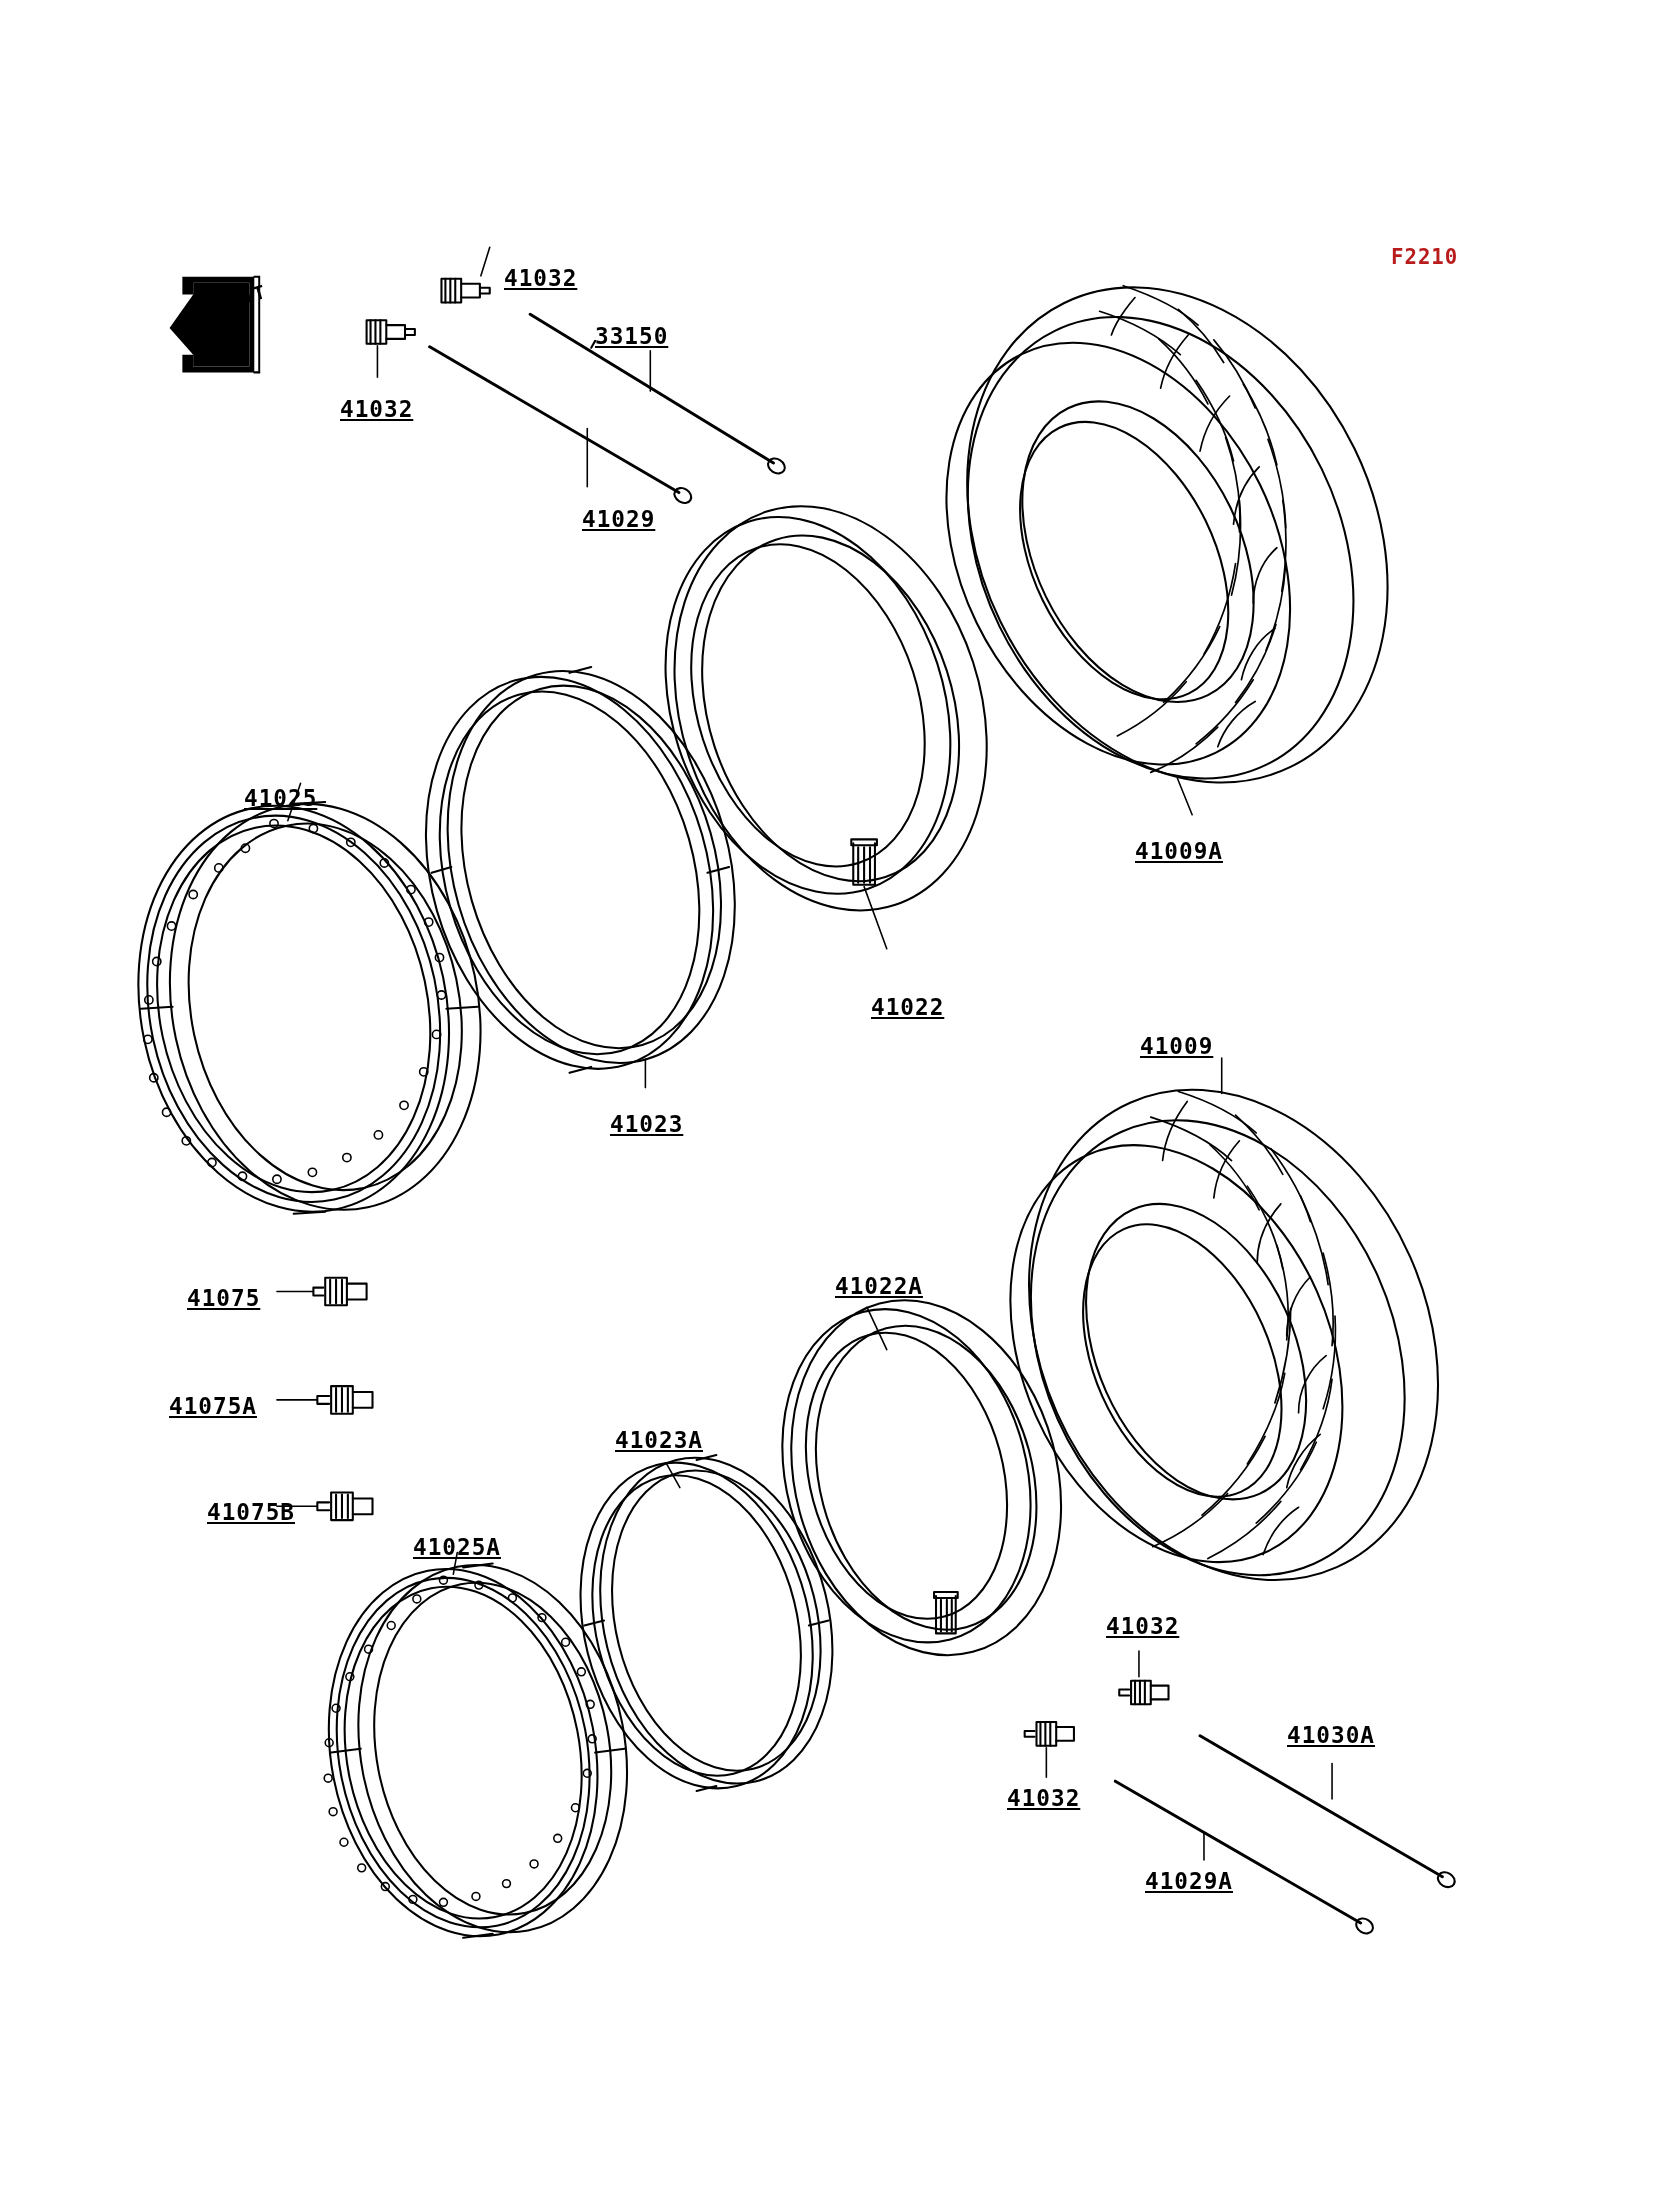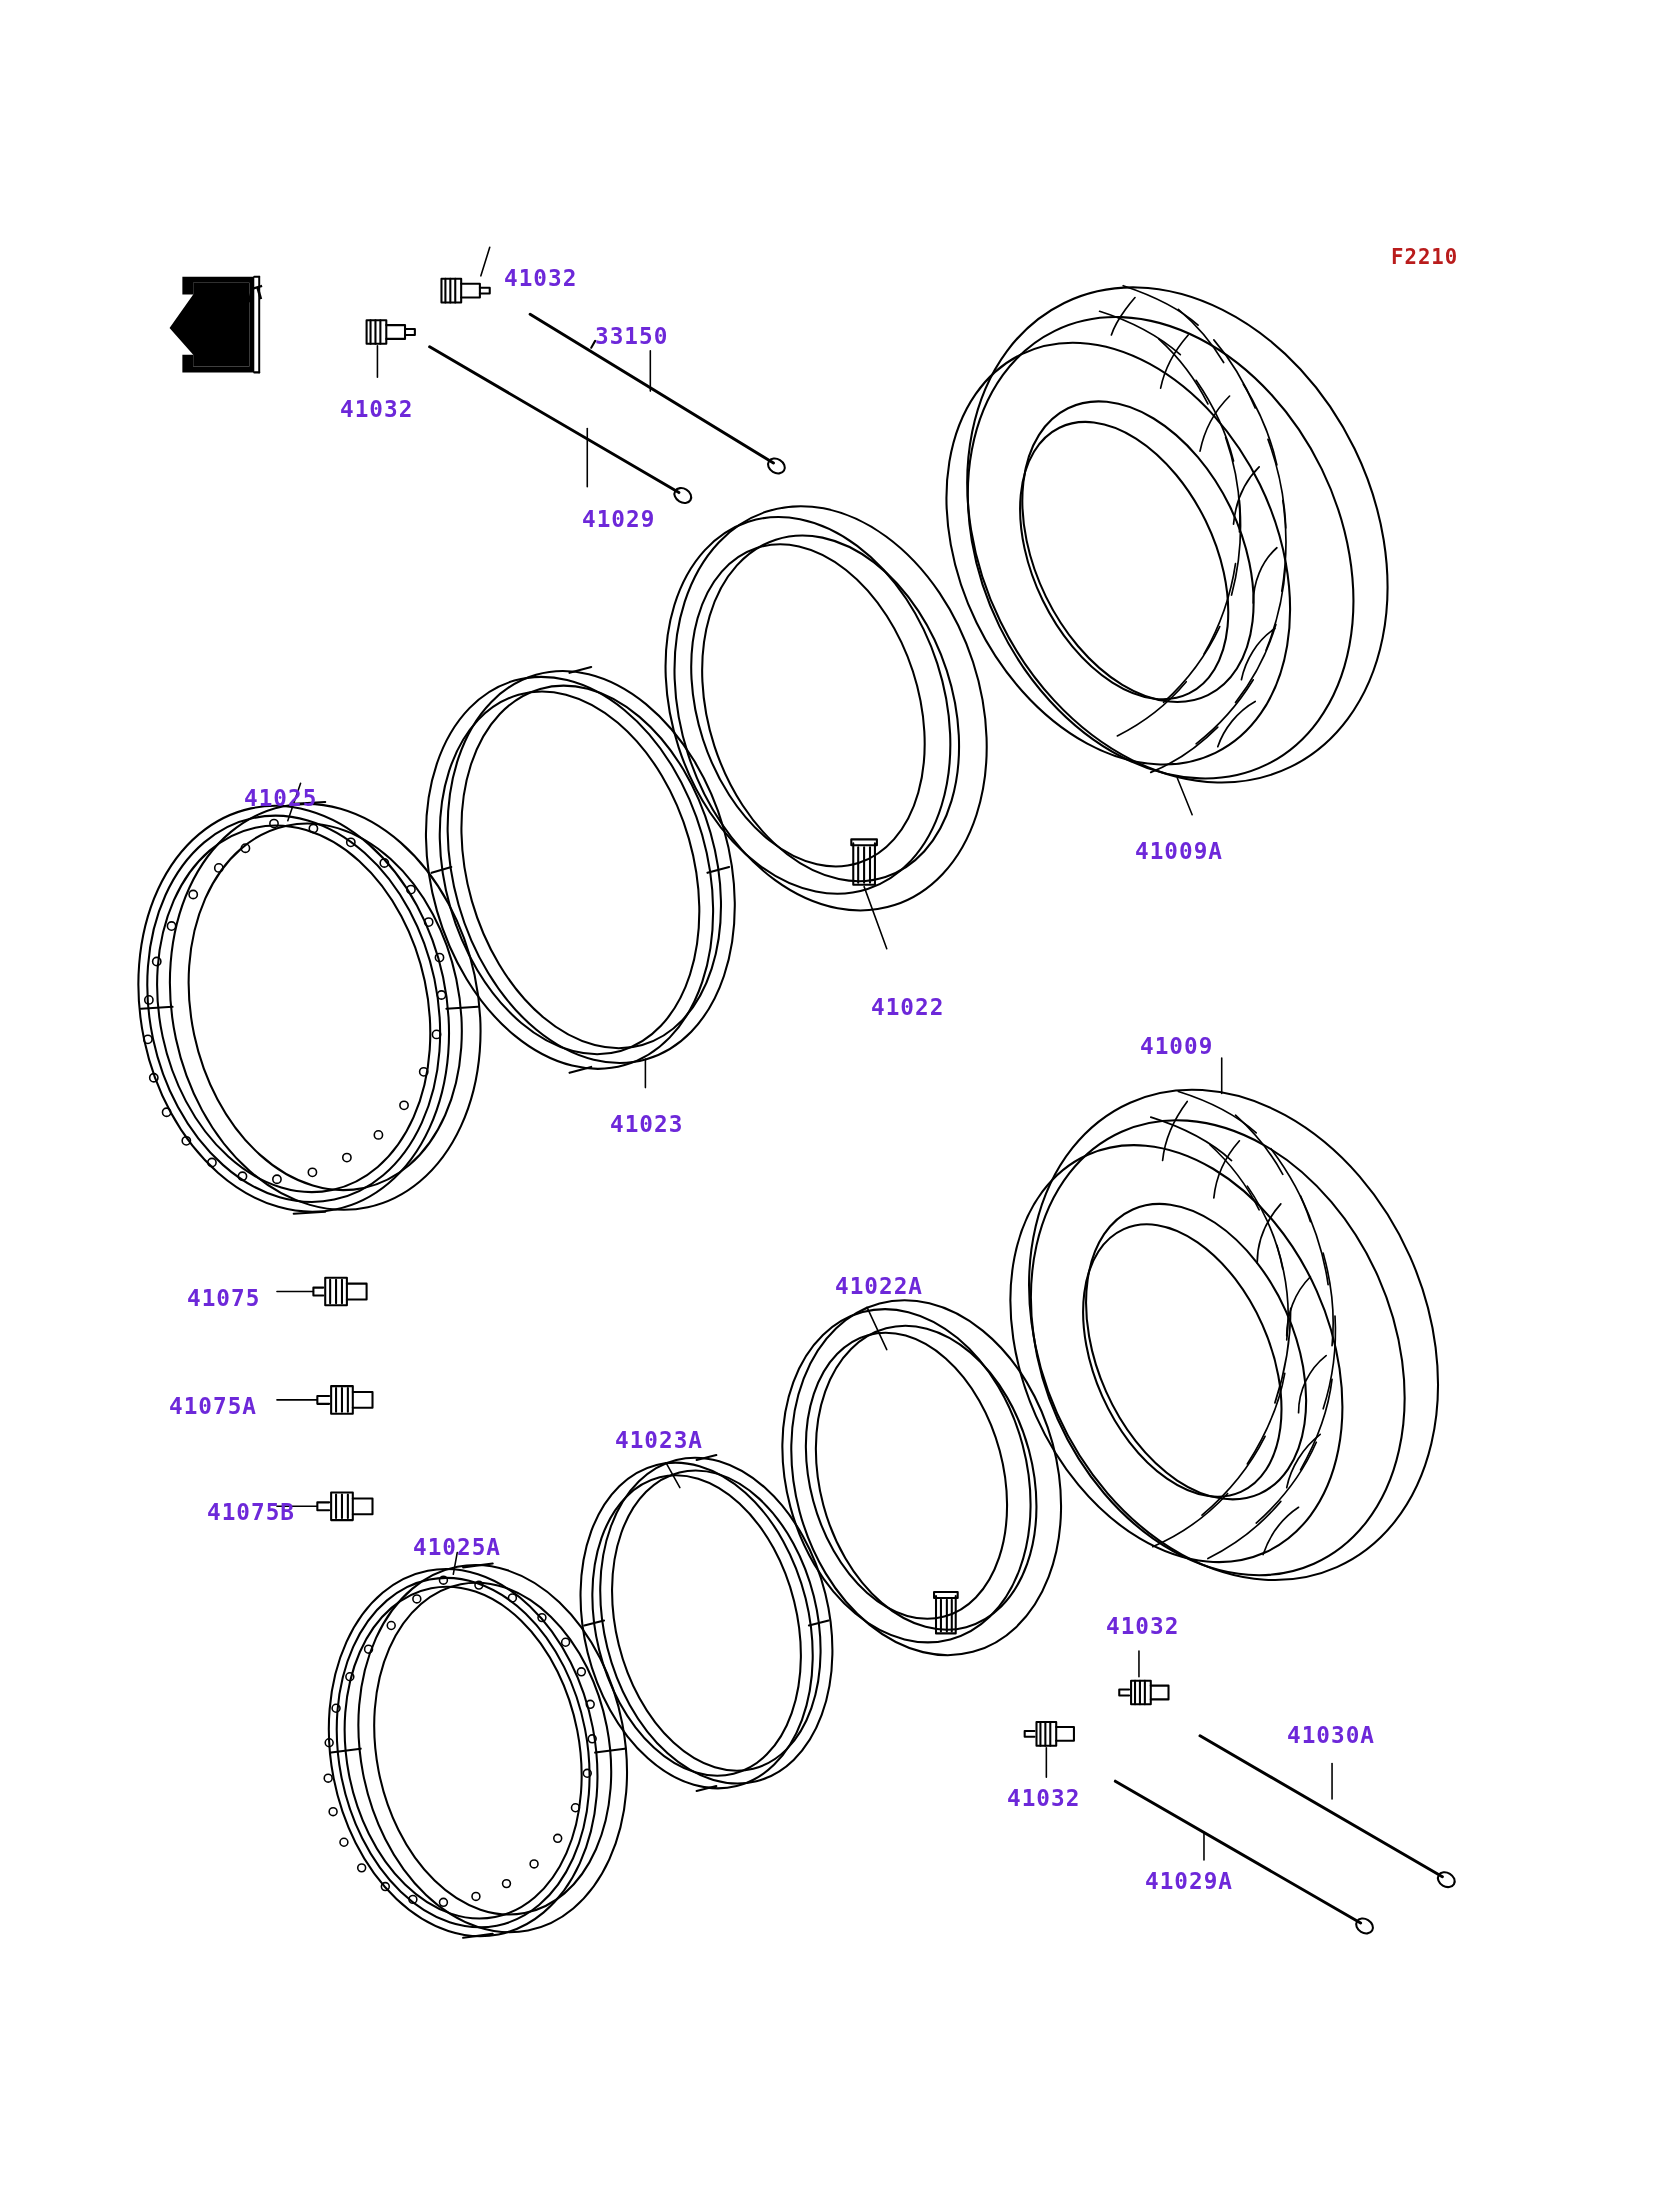--- a/index.html
+++ b/index.html
@@ -28,22 +28,23 @@
     top: 0;
     width: 1675px;
     height: 2190px;
   }
   .label {
     position: absolute;
     font-family: "DejaVu Sans Mono", monospace;
     font-size: 22.7px;
     font-weight: bold;
     letter-spacing: 1px;
-    color: #6d28d9;
+    color: #000000;
     white-space: nowrap;
+    text-decoration: underline;
   }
   .fig-code {
     position: absolute;
     font-family: "DejaVu Sans Mono", monospace;
     font-size: 20.7px;
     font-weight: bold;
     letter-spacing: 1px;
     color: #b91c1c;
     white-space: nowrap;
   }

